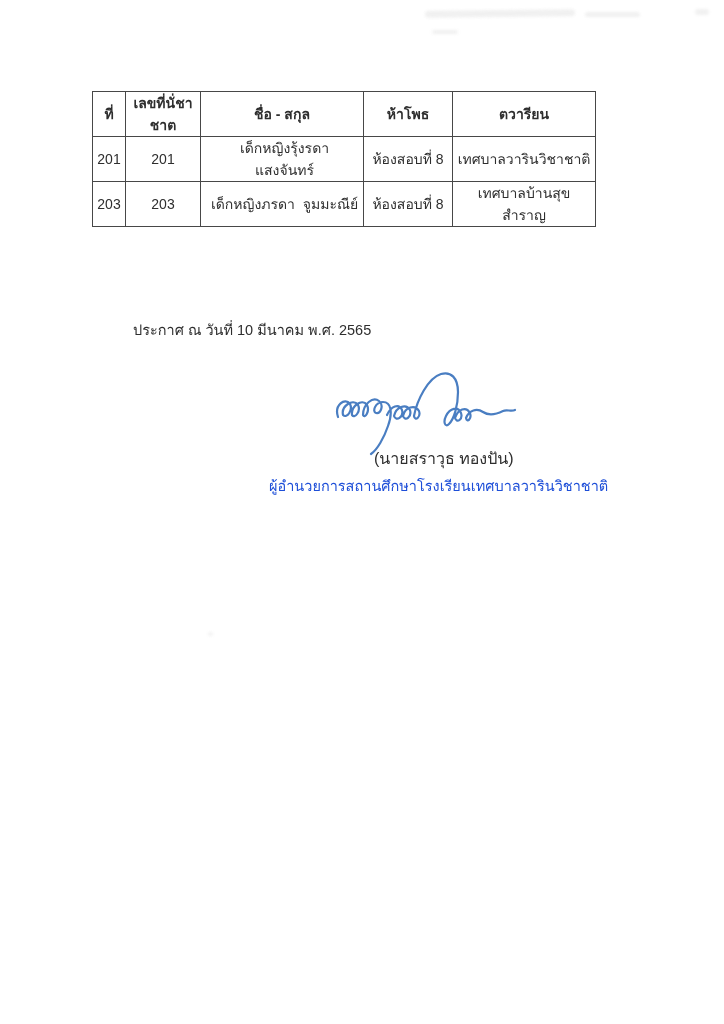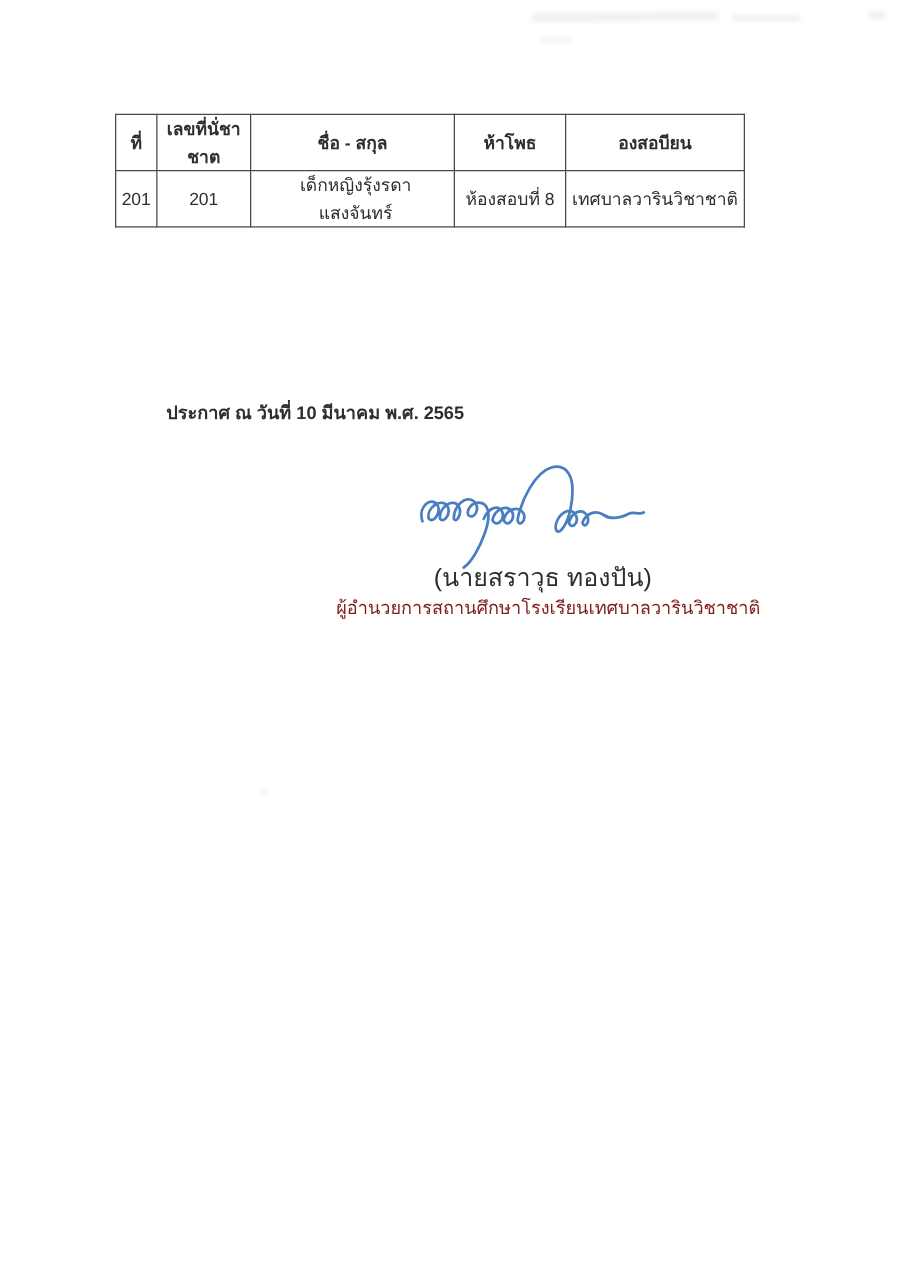--- a/index.html
+++ b/index.html
@@ -65,44 +65,43 @@
   .col-name   { width: 163px; }
   .col-room   { width: 89px; }
   .col-school { width: 143px; }
 
   .announce-line {
     position: absolute;
     left: 133px;
     top: 318px;
     font-size: 14.5px;
     color: #2e2e2e;
-    font-weight: bold;
   }
 
   .signature-svg {
     position: absolute;
     left: 325px;
     top: 368px;
     width: 195px;
     height: 92px;
   }
 
   .signer-name {
     position: absolute;
-    left: 347px;
+    left: 374px;
     top: 446px;
-    font-size: 20px;
+    font-size: 16px;
     color: #2e2e2e;
   }
   .signer-title {
     position: absolute;
     left: 269px;
     top: 474px;
     font-size: 14.5px;
-    color: #7f1d1d;
+    color: #1d4ed8;
   }
 </style>
 </head>
 <body>
 
 <div class="page">
 
   <div class="artifact a1"></div>
   <div class="artifact a2"></div>
   <div class="artifact a3"></div>
@@ -116,30 +115,37 @@
         <col class="col-name">
         <col class="col-room">
         <col class="col-school">
     </colgroup>
     <thead>
       <tr>
         <th>ที่</th>
         <th>เลขที่นั่ชาชาต</th>
         <th>ชื่อ - สกุล</th>
         <th>ห้าโพธ</th>
-        <th>องสอบียน</th>
+        <th>ตวารียน</th>
       </tr>
     </thead>
     <tbody>
       <tr>
         <td>201</td>
         <td>201</td>
         <td class="cell-name">เด็กหญิงรุ้งรดา  แสงจันทร์</td>
         <td>ห้องสอบที่ 8</td>
         <td>เทศบาลวารินวิชาชาติ</td>
+      </tr>
+      <tr>
+        <td>203</td>
+        <td>203</td>
+        <td class="cell-name">เด็กหญิงภรดา  จูมมะณีย์</td>
+        <td>ห้องสอบที่ 8</td>
+        <td>เทศบาลบ้านสุขสำราญ</td>
       </tr>
     </tbody>
   </table>
 
   <div class="announce-line">ประกาศ ณ วันที่ 10 มีนาคม พ.ศ. 2565</div>
 
   <svg class="signature-svg" viewBox="0 0 195 92" xmlns="http://www.w3.org/2000/svg">
     <path fill="none" stroke="#4a7ec2" stroke-width="2.2" stroke-linecap="round" stroke-linejoin="round" d="M13,49
              C9,37 20,29 25,36 C28,42 22,51 18,47 C16,38 28,30 33,37 C36,43 30,51 27,47
              C26,38 37,30 42,37 C45,43 40,51 38,47

